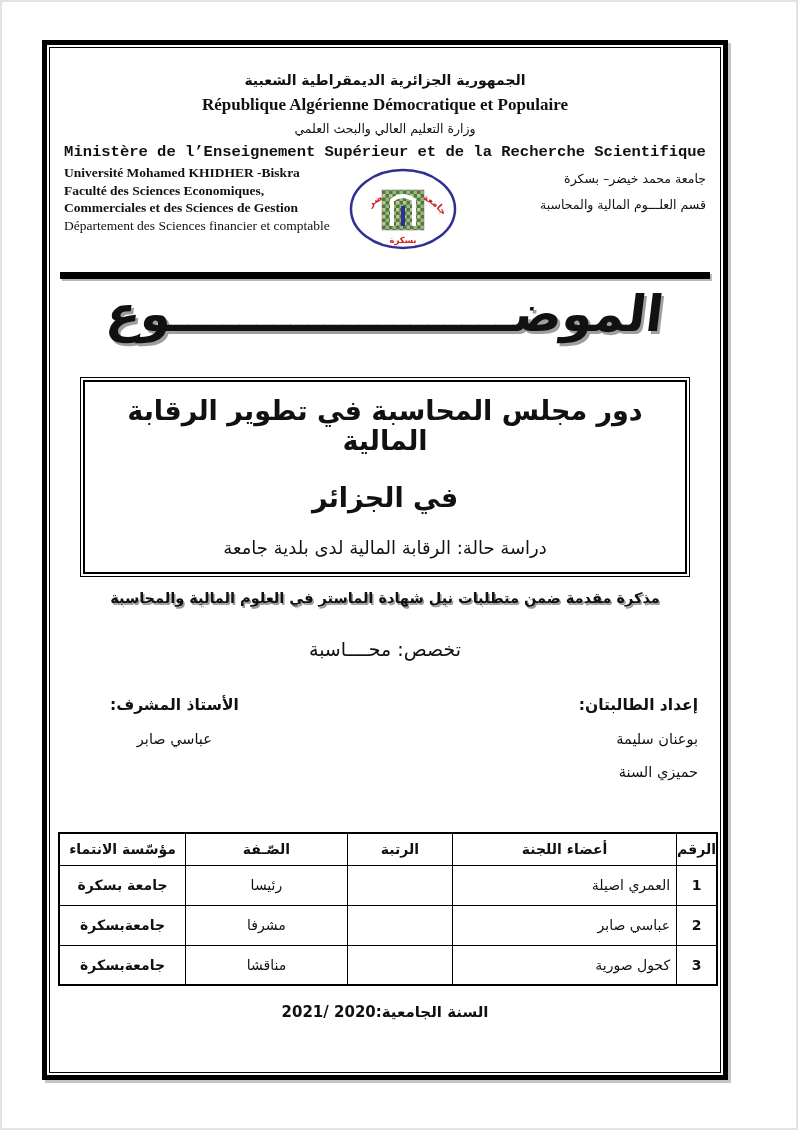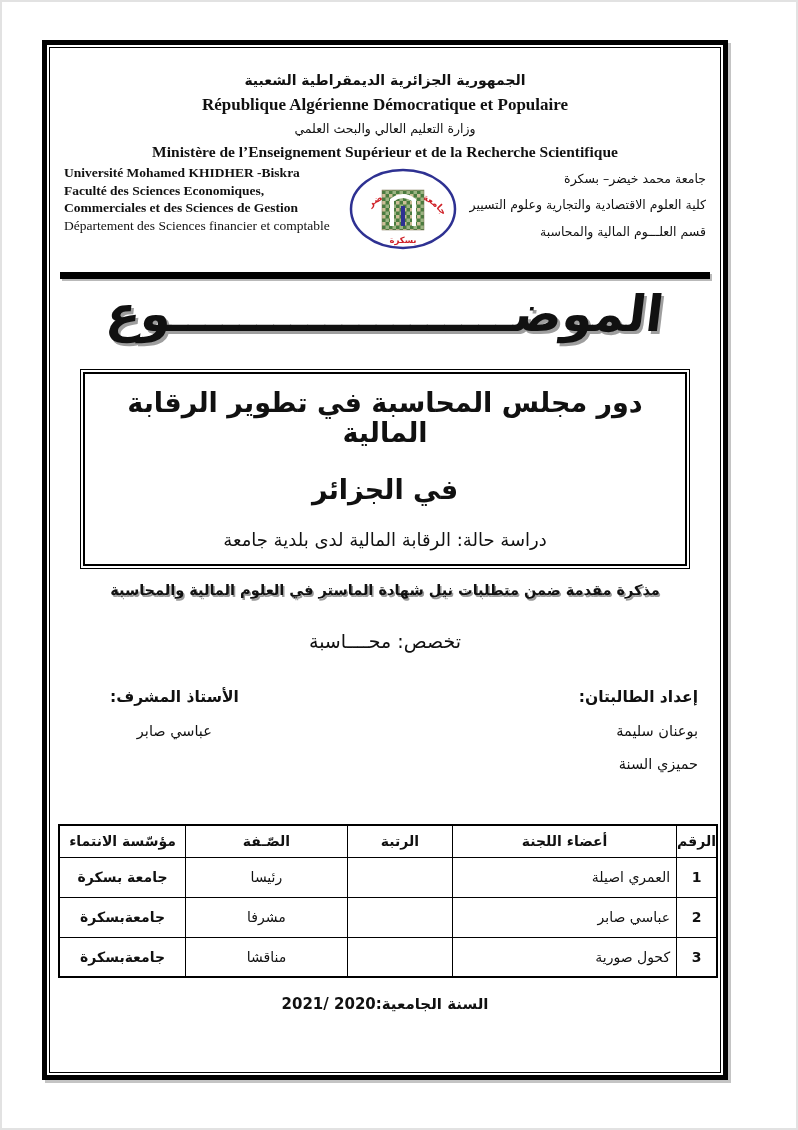--- a/index.html
+++ b/index.html
@@ -20,21 +20,21 @@
   .frame-inner {
     position: absolute; left: 2px; top: 2px; right: 2px; bottom: 2px;
     border: 1px solid #000; padding: 20px 8px 0;
   }
 
   
   .top-header { text-align: center; }
   .h-ar1 { direction: rtl; font-weight: bold; font-size: 14px; line-height: 24px; }
   .h-fr1 { font-family: "Liberation Serif", serif; font-weight: bold; font-size: 17px; line-height: 26px; }
   .h-ar2 { direction: rtl; font-size: 12.5px; line-height: 22px; }
-  .h-fr2 { font-family: Liberation Serif, serif; font-weight: bold; font-size: 15.5px; line-height: 24px; }
+  .h-fr2 { font-family: Liberation Mono, monospace; font-weight: bold; font-size: 15.5px; line-height: 24px; }
 
   
   .inst-row { display: flex; justify-content: space-between; align-items: flex-start; margin-top: 0; padding: 0 6px; height: 88px; }
   .inst-fr { width: 288px; font-family: "Liberation Serif", serif; font-size: 13.5px; line-height: 1.3; text-align: left; }
   .inst-fr .b { font-weight: bold; }
   .logo-wrap { width: 120px; display: flex; justify-content: center; margin-top: 2px; }
   .inst-ar { width: 252px; direction: rtl; text-align: right; font-size: 12.5px; line-height: 2.1; padding-top: 2px; }
 
   
   .hbar {
@@ -47,21 +47,21 @@
   
   .subject-banner {
     direction: rtl; text-align: center;
     font-weight: bold; font-size: 50px; line-height: 66px; margin-top: 2px;
     transform: skewX(-7deg);
     text-shadow: 3px 3px 0 #9e9e9e;
     letter-spacing: -1px;
   }
 
   
-  .title-box { width: 610px; margin: 22px auto 0; border: 1px solid #000; padding: 2px; background: #fff; }
+  .title-box { width: 610px; margin: 30px auto 0; border: 1px solid #000; padding: 2px; background: #fff; }
   .title-box-inner { border: 2px solid #000; text-align: center; padding: 14px 6px 14px; }
   .t-main { direction: rtl; font-weight: bold; font-size: 27px; line-height: 1.1; }
   .t-main2 { margin-top: 28px; }
   .t-case { direction: rtl; font-size: 18px; margin-top: 24px; }
 
   
   .memo {
     direction: rtl; text-align: center; margin-top: 13px;
     font-weight: bold; font-size: 14.5px;
     text-shadow: 1.5px 1.5px 0 #9a9a9a;
@@ -130,21 +130,20 @@
             </text>
             <rect x="35" y="24" width="42" height="40" fill="url(#mos)" stroke="#7a6f52" stroke-width="0.5"></rect>
             <path d="M45 60 L45 34 Q56 26 67 34 L67 60" stroke="#ffffff" stroke-width="4" fill="none"></path>
             <path d="M56 60 L56 40" stroke="#2e3192" stroke-width="4"></path>
             <text x="56" y="77" fill="#cf2027" font-size="8.5" font-weight="bold" text-anchor="middle" font-family="DejaVu Sans, sans-serif">بسكرة</text>
           </svg>
         </div>
 
         <div class="inst-ar">
           <div>جامعة محمد خيضر– بسكرة</div>
-          <div>كلية العلوم الاقتصادية والتجارية وعلوم التسيير</div>
           <div>قسم العلـــوم المالية والمحاسبة</div>
         </div>
       </div>
 
       <div class="hbar"></div>
 
       <div class="subject-banner">الموضــــــــــــــــــــوع</div>
 
       <div class="title-box">
         <div class="title-box-inner">

